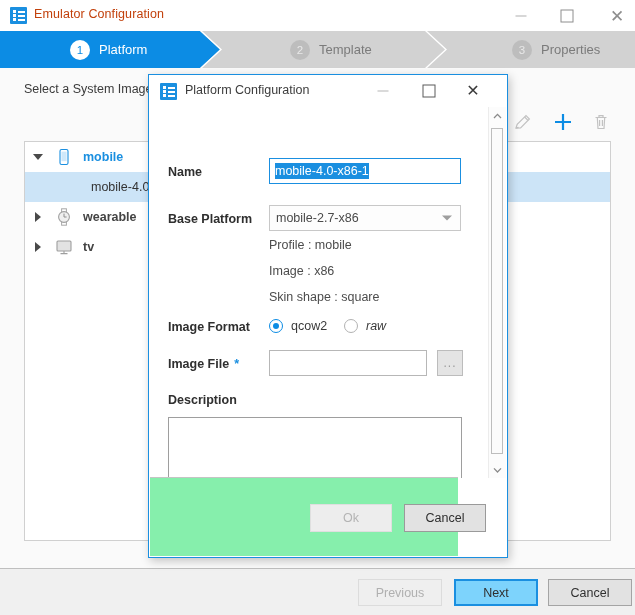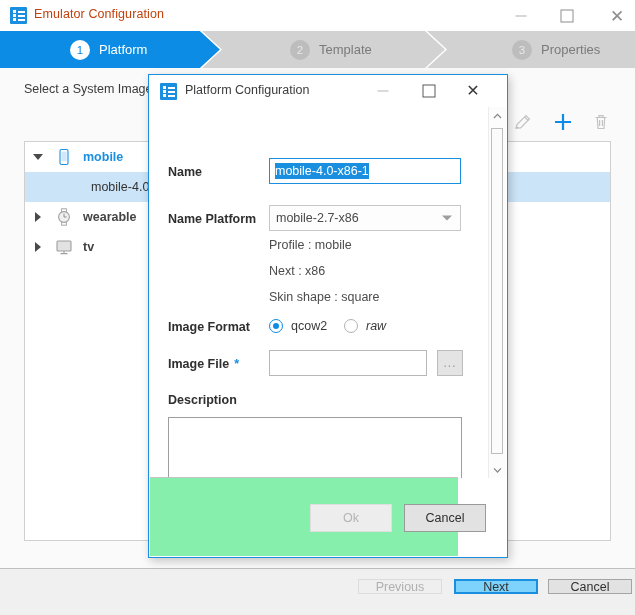--- a/index.html
+++ b/index.html
@@ -138,21 +138,21 @@
     font-size: 12.5px; color: #333333;
     white-space: nowrap; overflow: hidden;
   }
 
   
   .footer {
     position: absolute; left: 0; top: 569px; width: 635px; height: 46px;
     background: #f0f0f0;
   }
   .btn {
-    position: absolute; top: 10px; height: 15px;
+    position: absolute; top: 10px; height: 27px;
     background: #e2e2e2; border: 1px solid #a4a4a4;
     font-size: 12.5px; color: #303030;
     display: flex; align-items: center; justify-content: center;
     box-sizing: border-box;
   }
   .btn.disabled { color: #b0b0b0; background: #efefef; border-color: #dcdcdc; }
   .btn.focus { border: 2px solid #1a8fe0; background: #7dd3fc; }
   .btn.prev { left: 358px; width: 84px; }
   .btn.next { left: 454px; width: 84px; }
   .btn.cancel { left: 548px; width: 84px; }
@@ -407,29 +407,29 @@
     <div class="dlg-body">
 
       <div class="frow" style="left:18px; top:58px;">
         <span class="flabel">Name</span>
       </div>
       <div class="finput focused" style="position:absolute; left:119px; top:51px; width:192px;">
         <span class="sel-text">mobile-4.0-x86-1</span>
       </div>
 
       <div class="frow" style="left:18px; top:105px;">
-        <span class="flabel">Name Platform</span>
+        <span class="flabel">Base Platform</span>
       </div>
       <div class="fcombo" style="position:absolute; left:119px; top:98px; width:192px;">
         <span>mobile-2.7-x86</span>
         <span class="combo-arrow"></span>
       </div>
 
       <div class="fstatic" style="position:absolute; left:119px; top:131px;">Profile : mobile</div>
-      <div class="fstatic" style="position:absolute; left:119px; top:157px;">Next : x86</div>
+      <div class="fstatic" style="position:absolute; left:119px; top:157px;">Image : x86</div>
       <div class="fstatic" style="position:absolute; left:119px; top:183px;">Skin shape : square</div>
 
       <div class="frow" style="left:18px; top:213px;">
         <span class="flabel">Image Format</span>
       </div>
       <div class="radio" style="position:absolute; left:119px; top:212px;">
         <span class="rdot on"></span>
         <span class="rlbl">qcow2</span>
       </div>
       <div class="radio" style="position:absolute; left:194px; top:212px;font-style:italic;">

